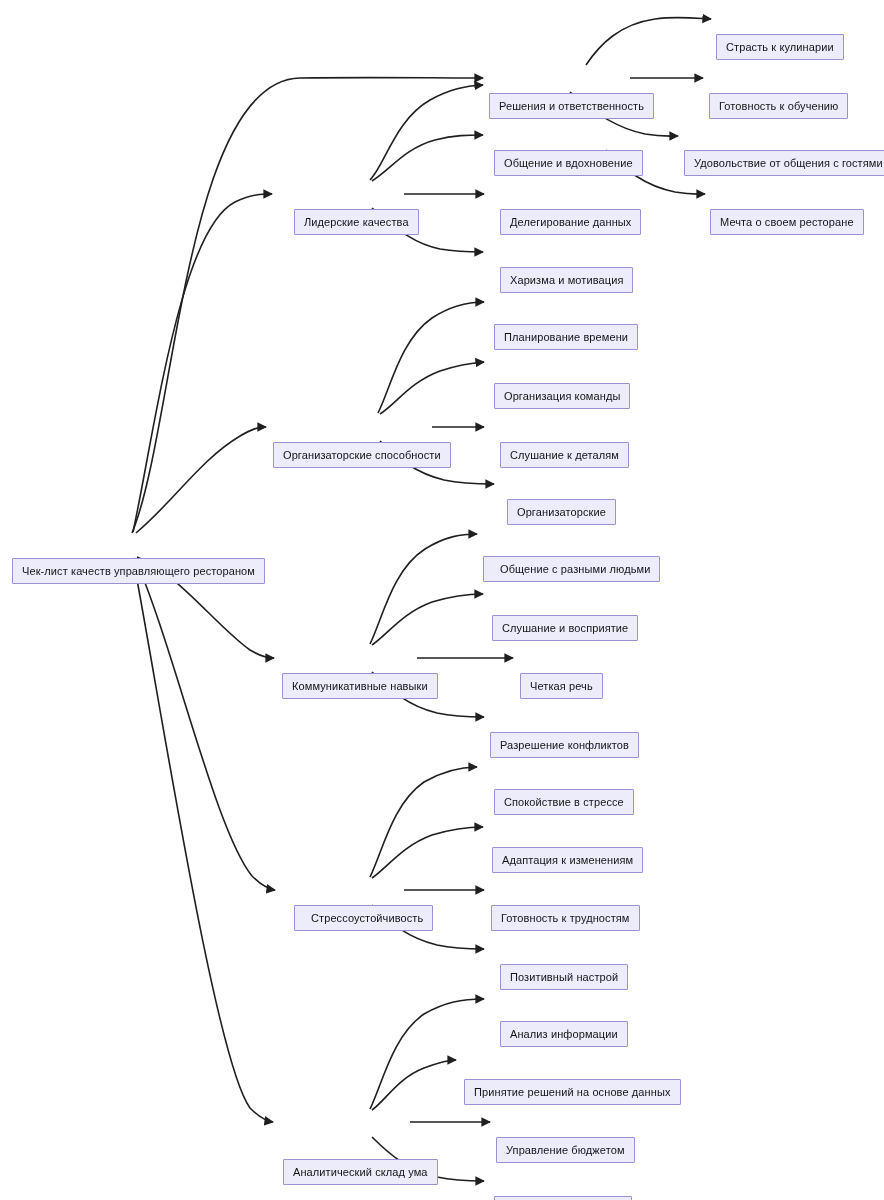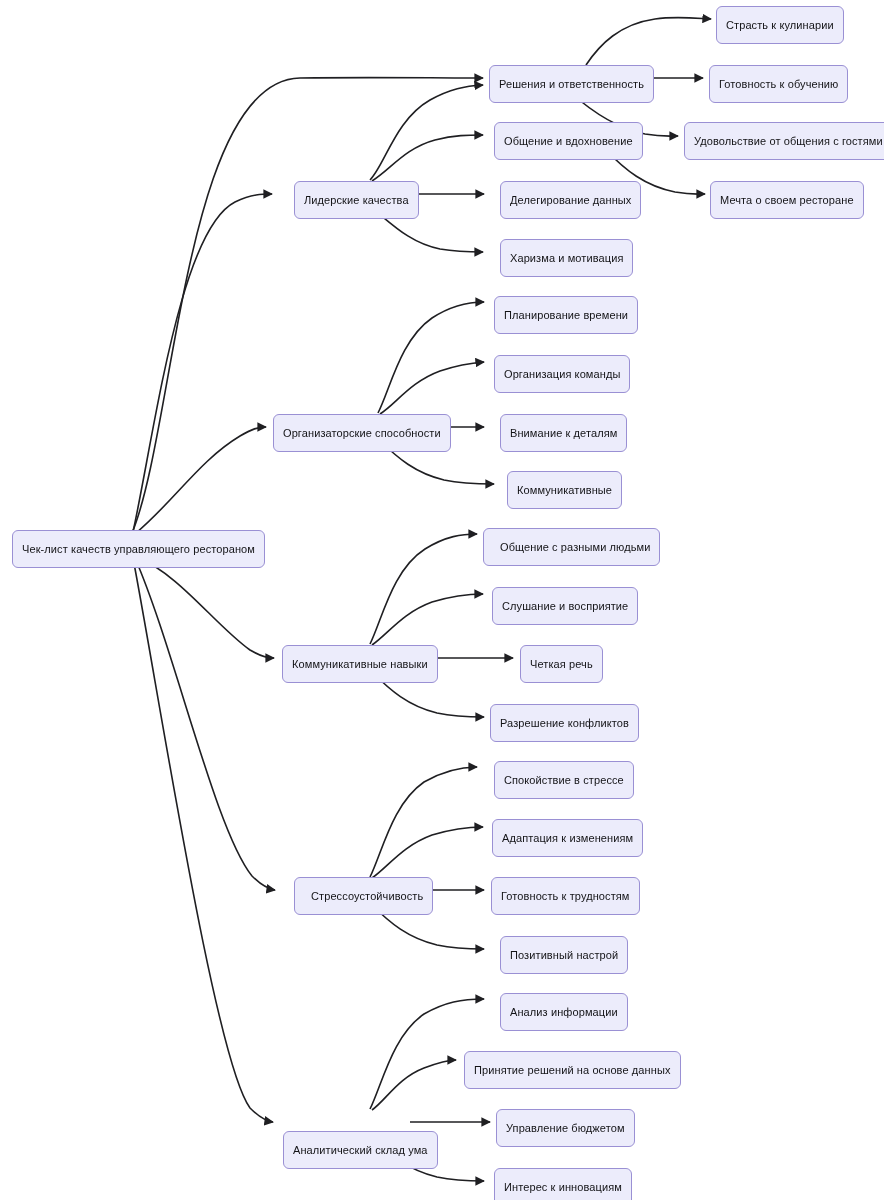--- a/index.html
+++ b/index.html
@@ -29,28 +29,29 @@
     pointer-events: none;
   }
   .node {
     position: absolute;
     box-sizing: border-box;
     display: flex;
     align-items: center;
     justify-content: center;
     background: #ececfb;
     border: 1px solid #9a90d4;
-    border-radius: 6px;
+    border-radius: 1px;
     color: #131316;
     font-size: 11px;
     line-height: 1;
     letter-spacing: 0.1px;
     white-space: nowrap;
     padding: 0 9px;
-    height: 38px;
+    height: 26px;
+    margin-top: 28px;
   }
   .node-label {
     display: block;
   }
 </style>
 </head>
 <body>
 
 <div id="canvas">
 
@@ -143,24 +144,24 @@
   <div class="node" style="left:273px; top:414px;">
     <span class="node-label">Организаторские способности</span>
   </div>
   <div class="node" style="left:494px; top:296px;">
     <span class="node-label">Планирование времени</span>
   </div>
   <div class="node" style="left:494px; top:355px;">
     <span class="node-label">Организация команды</span>
   </div>
   <div class="node" style="left:500px; top:414px;">
-    <span class="node-label">Внимание к деталям</span>
+    <span class="node-label">Слушание к деталям</span>
   </div>
   <div class="node" style="left:507px; top:471px;">
-    <span class="node-label">Коммуникативные</span>
+    <span class="node-label">Организаторские</span>
   </div>
 
   <div class="node" style="left:282px; top:645px;">
     <span class="node-label">Коммуникативные навыки</span>
   </div>
   <div class="node" style="left:483px; top:528px;padding-left:16px;">
     <span class="node-label">Общение с разными людьми</span>
   </div>
   <div class="node" style="left:492px; top:587px;">
     <span class="node-label">Слушание и восприятие</span>

